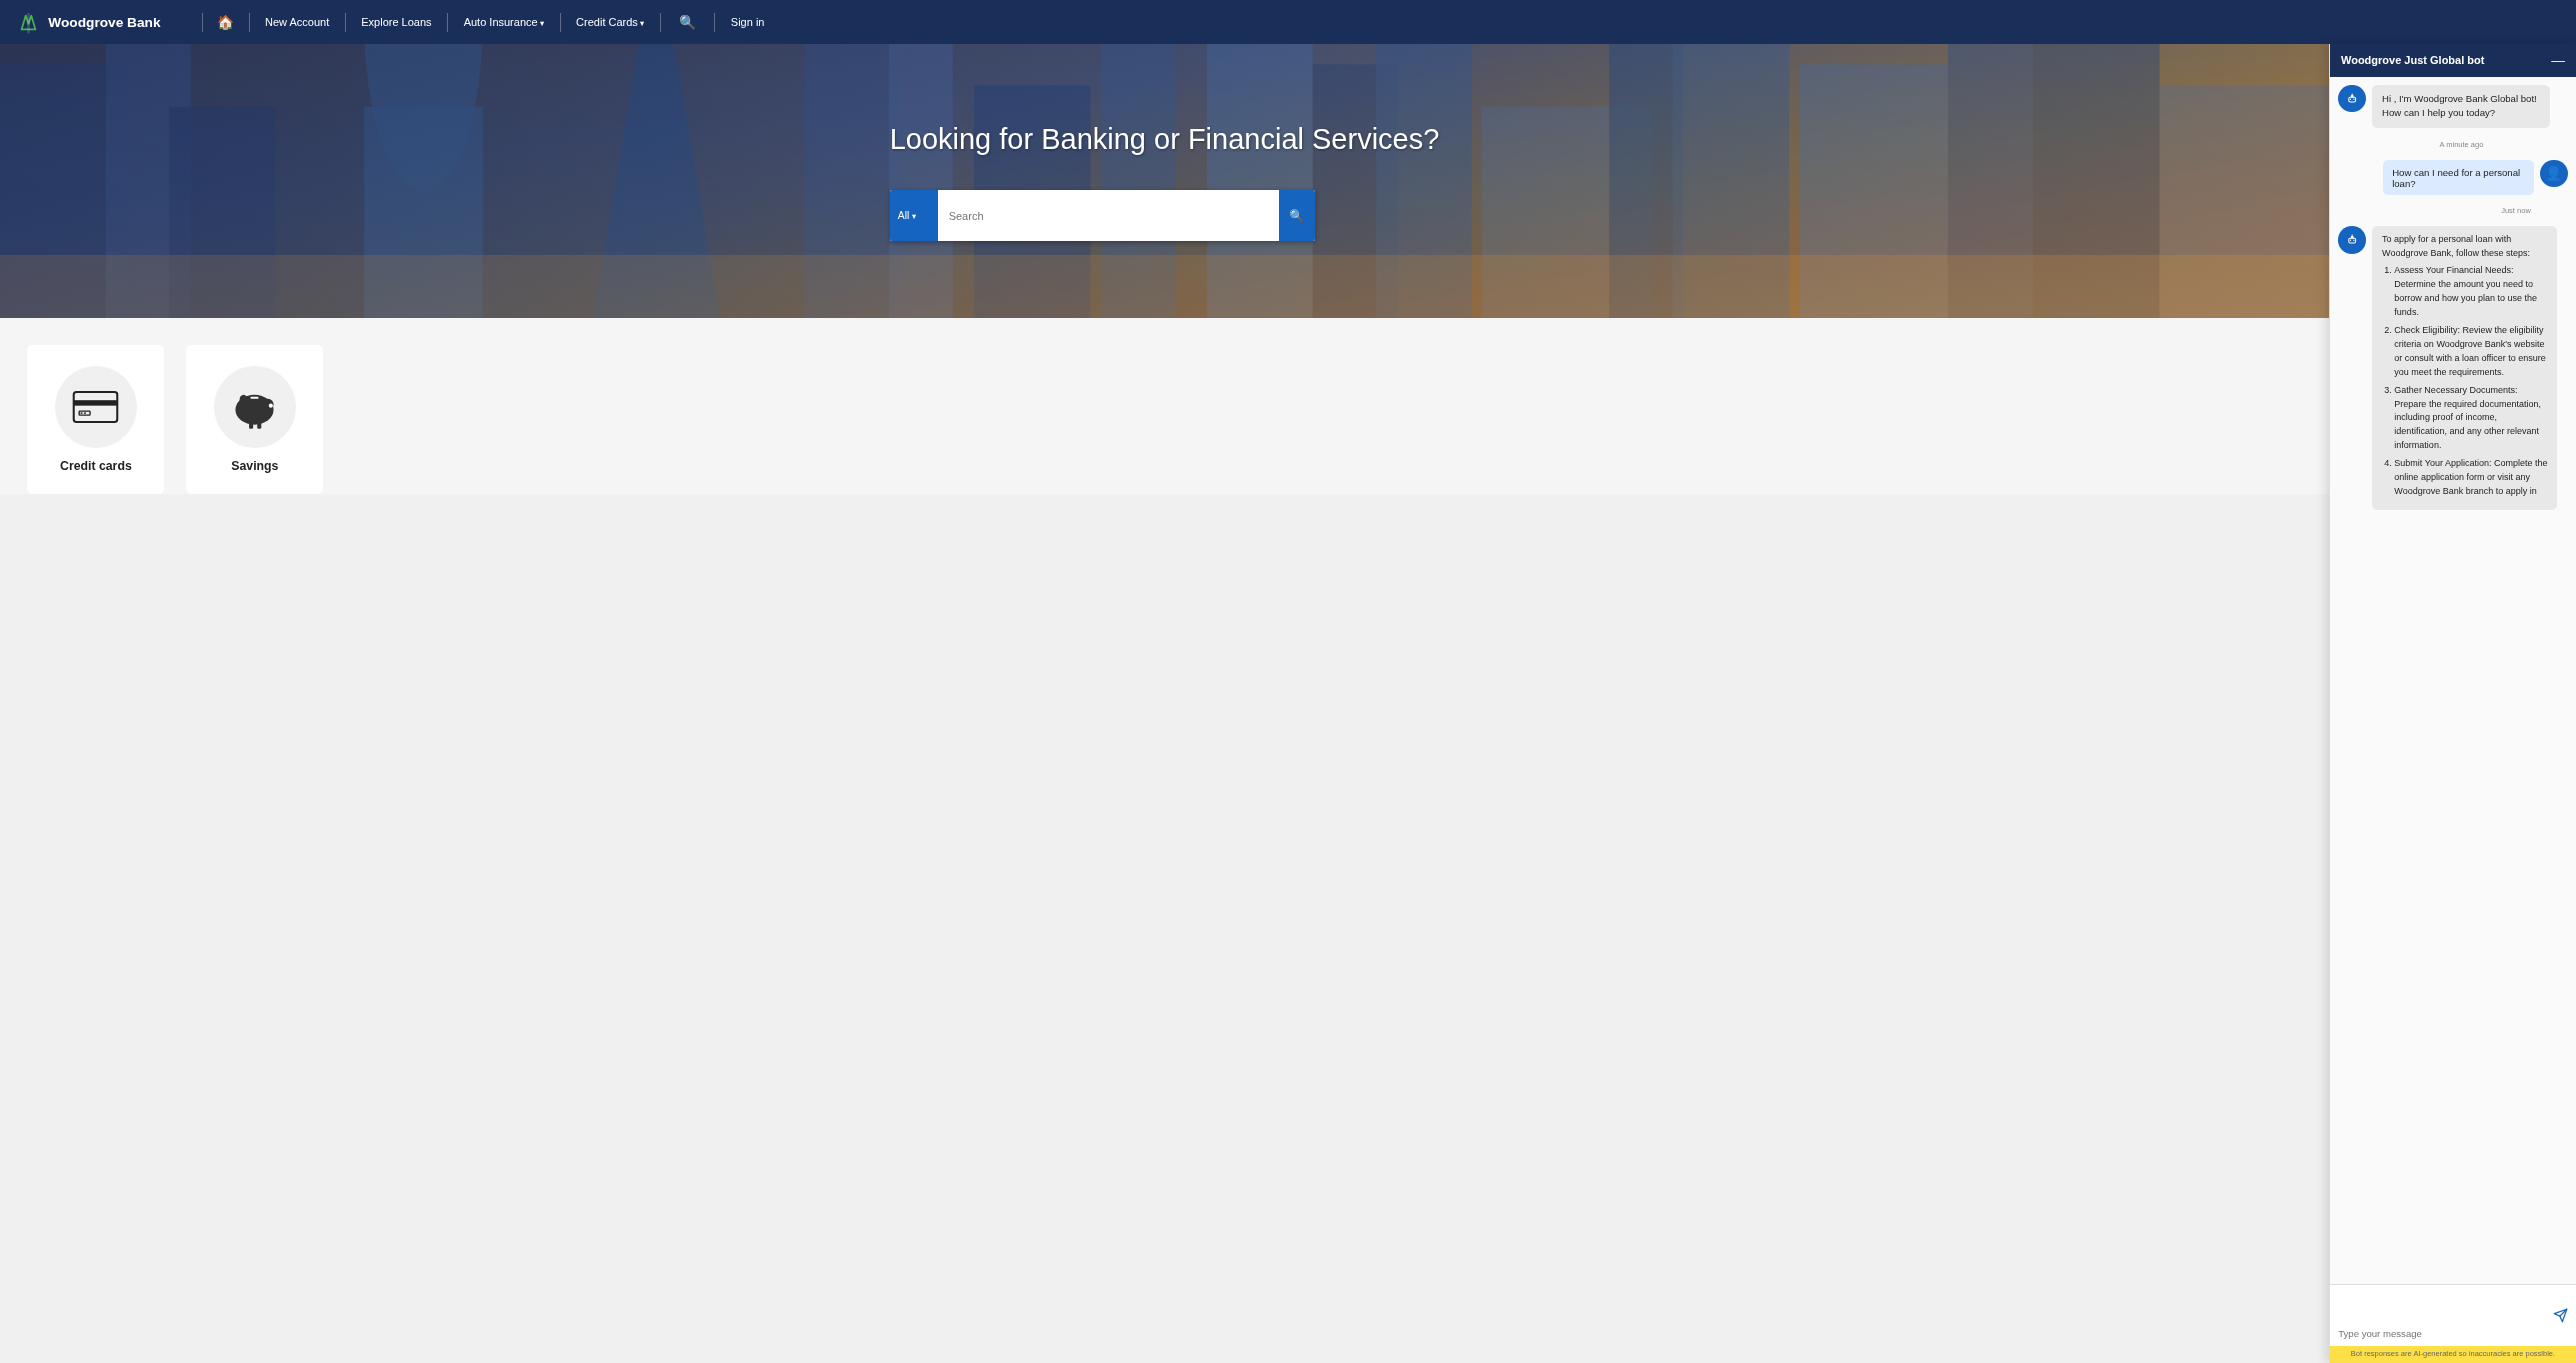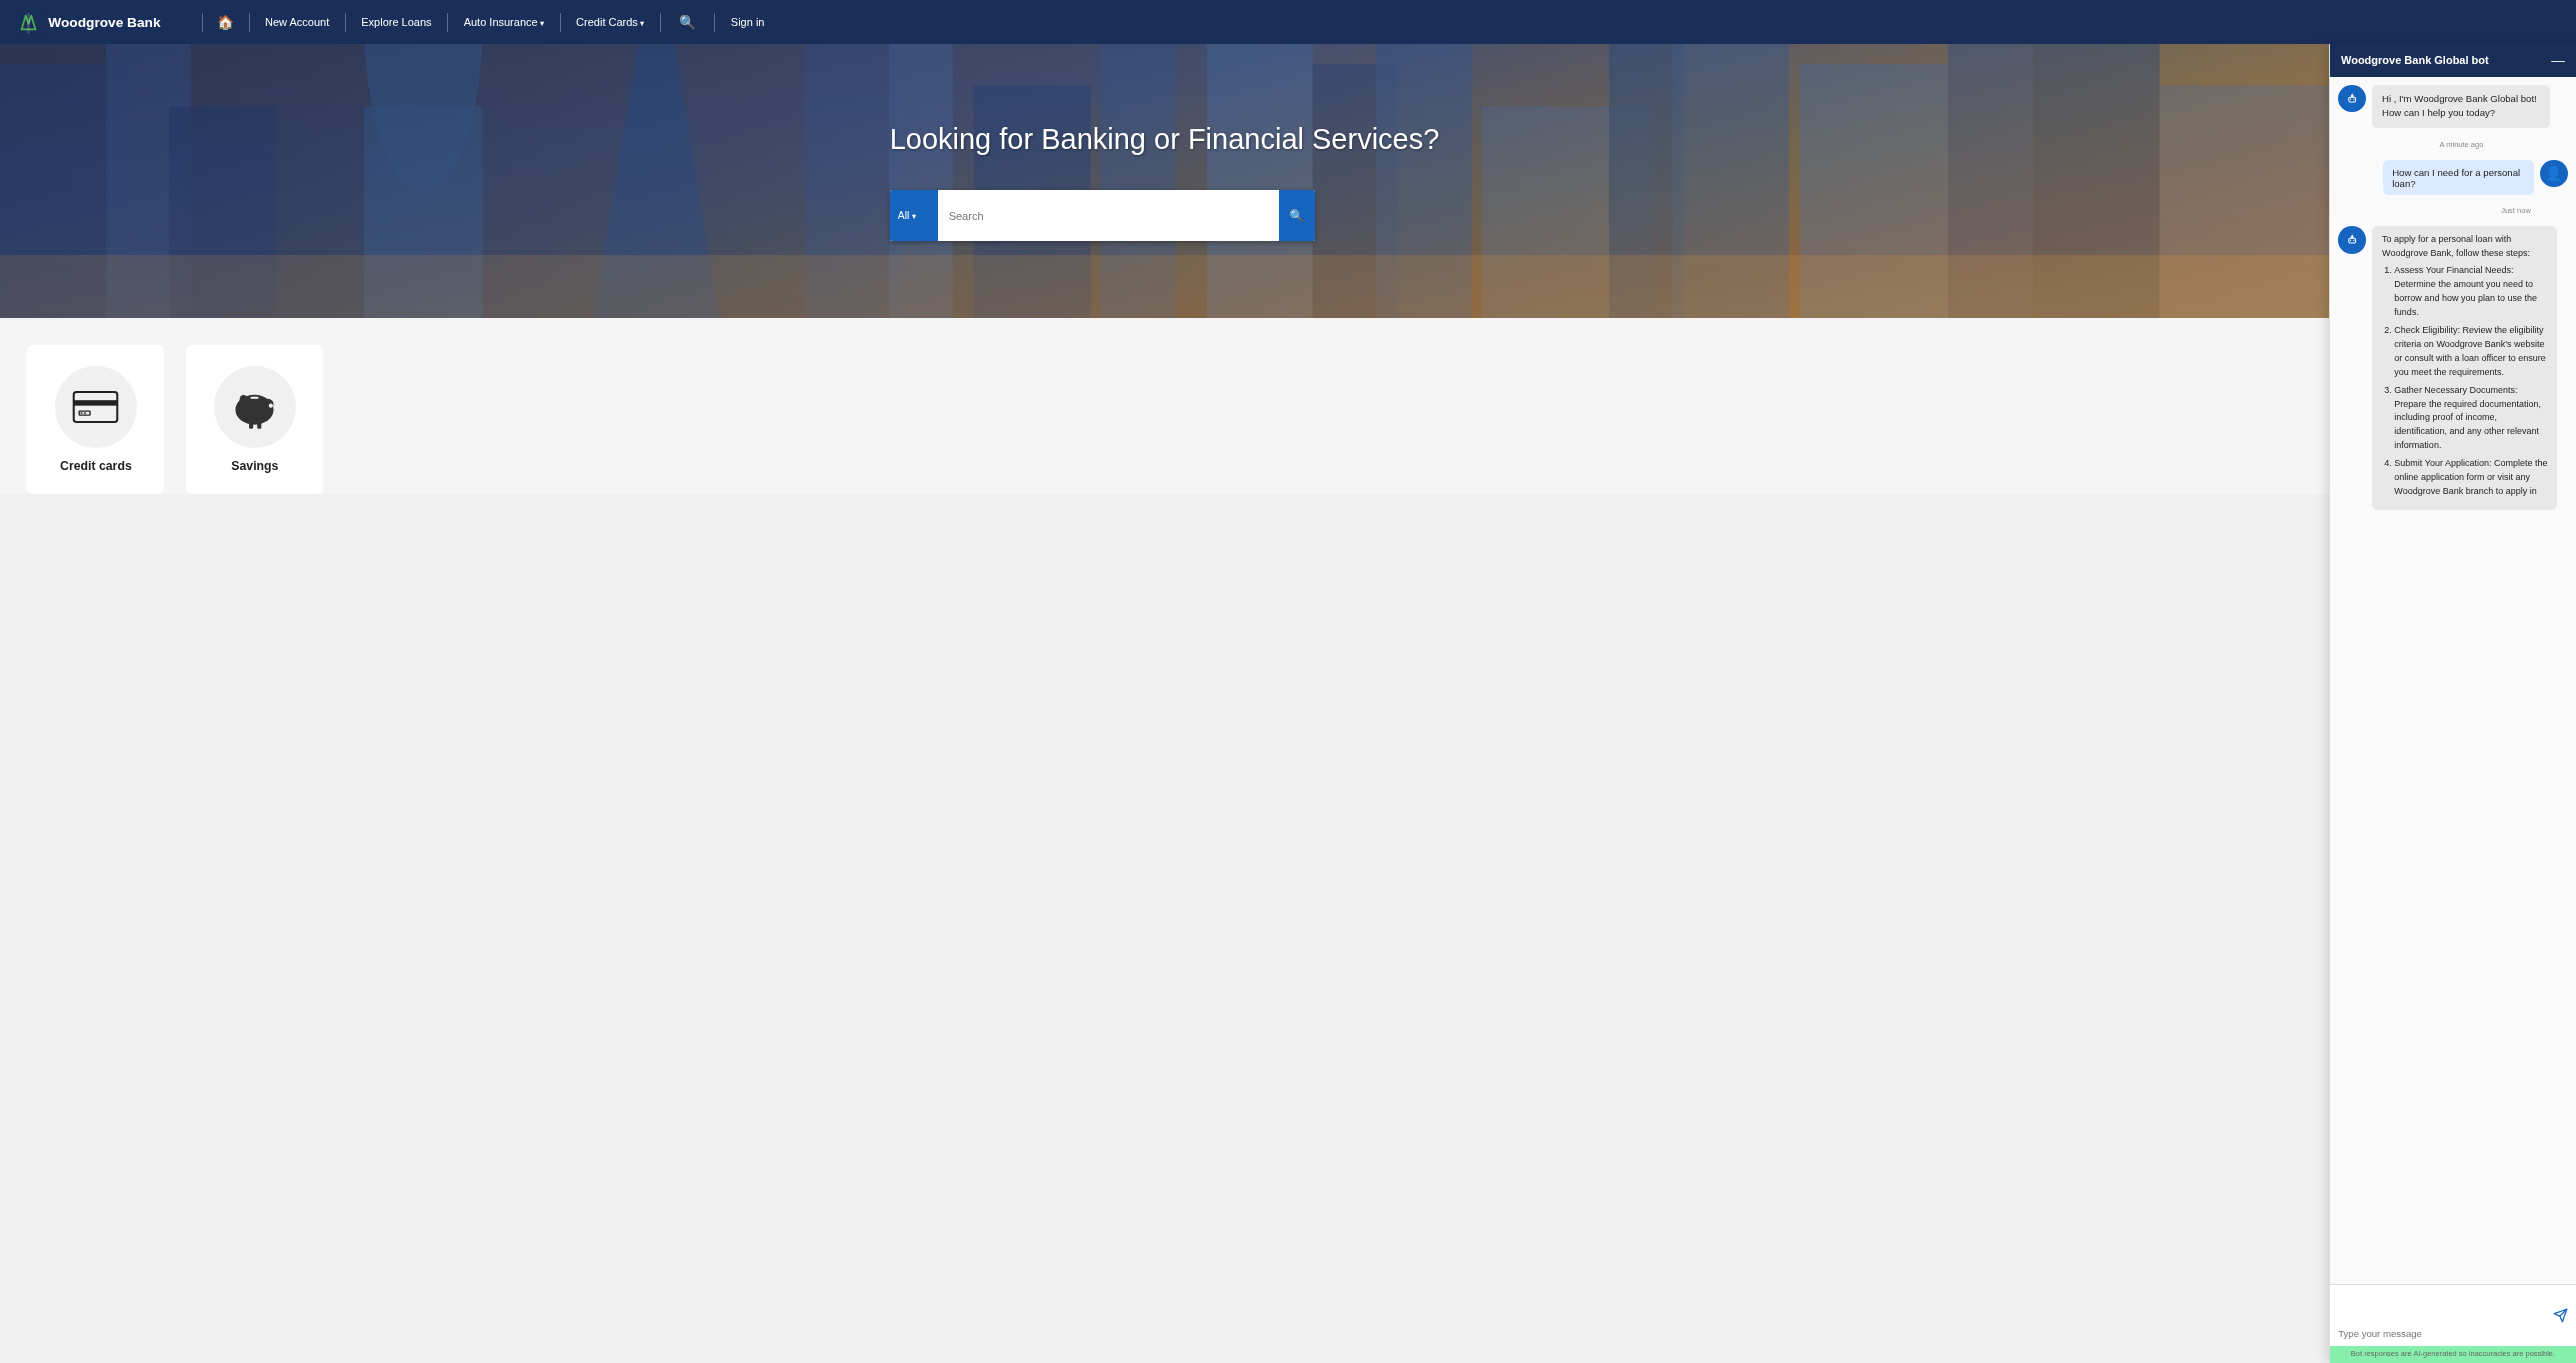--- a/index.html
+++ b/index.html
@@ -322,21 +322,21 @@
       color: #1565c0;
       font-size: 13.7px;
       display: flex;
       align-items: center;
     }
     .chat-disclaimer {
       font-size: 7.5px;
       color: #666;
       text-align: center;
       padding: 2.7px 5.5px 5.5px;
-      background: #86efac;
+      background: #fde047;
     }
 
     
     .main-content {
       margin-right: 247px;
     }
   </style>
 </head>
 <body>
 
@@ -452,21 +452,21 @@
         </svg>
       </div>
       <span class="service-label">Savings</span>
     </div>
   </section>
 
 </div>
 
 <div class="chat-panel">
   <div class="chat-header">
-    <span>Woodgrove Bank Global bot</span>
+    <span>Woodgrove Just Global bot</span>
     <button class="chat-minimize">—</button>
   </div>
 
   <div class="chat-messages">
 
     <div class="chat-bot-row">
       <div class="chat-bot-avatar">
         <svg width="16.4" height="16.4" viewBox="0 0 24 24" fill="none" xmlns="http://www.w3.org/2000/svg">
           <circle cx="12" cy="12" r="10" fill="#1565c0"></circle>
           <rect x="7" y="9" width="10" height="7" rx="2" stroke="white" stroke-width="1.5" fill="none"></rect>

